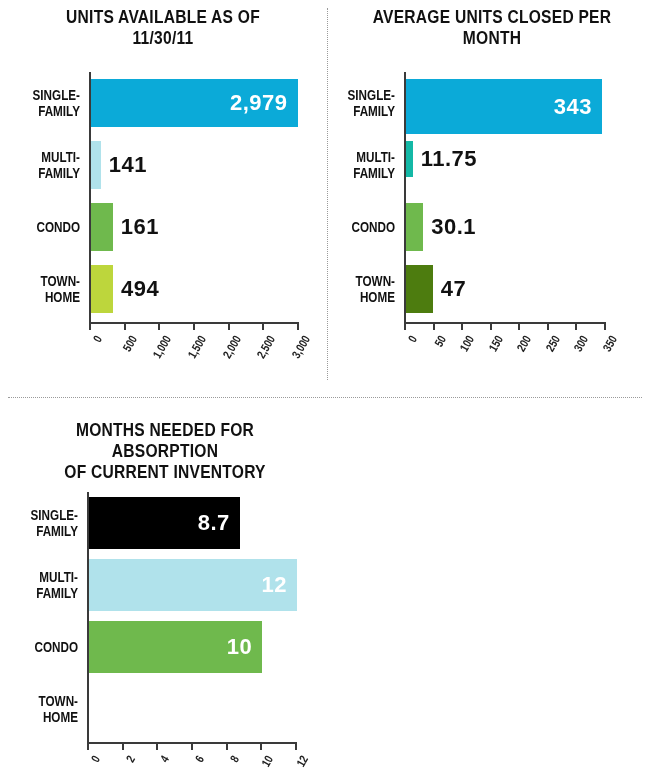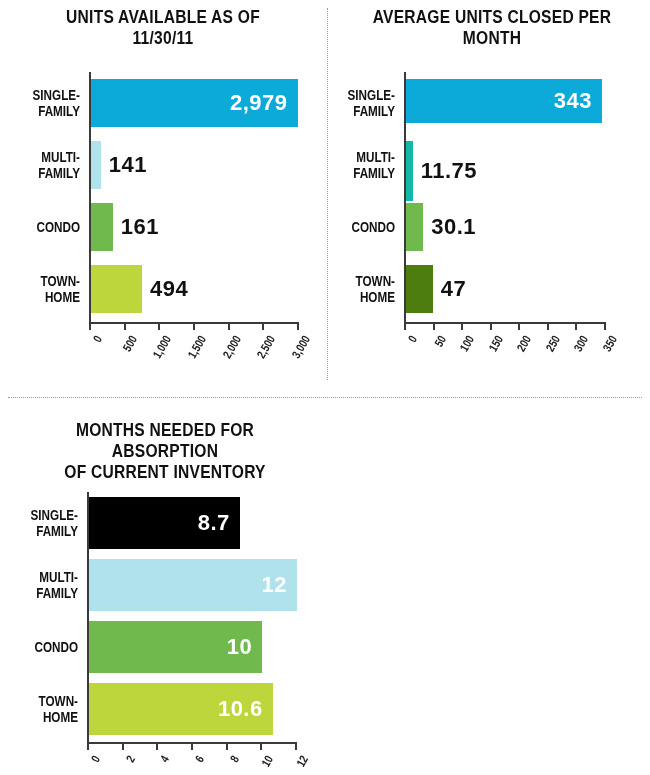--- a/index.html
+++ b/index.html
@@ -133,21 +133,21 @@
 FAMILY</div>
       <div class="bar" style="left: 91px; top: 141px; width: 9.776px; height: 48px; background: rgb(176, 226, 235);">
         <span class="bar-value-out">141</span>
       </div>
       <div class="cat-label" style="width: 120px; left: -40px; top: 148px; height: 34px; display: flex; align-items: center; justify-content: flex-end;">MULTI-
 FAMILY</div>
       <div class="bar" style="left: 91px; top: 203px; width: 21.7013px; height: 48px; background: rgb(111, 185, 77);">
         <span class="bar-value-out">161</span>
       </div>
       <div class="cat-label" style="width: 120px; left: -40px; top: 210px; height: 34px; display: flex; align-items: center; justify-content: flex-end;">CONDO</div>
-      <div class="bar" style="left: 91px; top: 265px; width: 51px; height: 48px; background: rgb(189, 214, 60);">
+      <div class="bar" style="left: 91px; top: 265px; width: 22px; height: 48px; background: rgb(189, 214, 60);">
         <span class="bar-value-out">494</span>
       </div>
       <div class="cat-label" style="width: 120px; left: -40px; top: 272px; height: 34px; display: flex; align-items: center; justify-content: flex-end;">TOWN-
 HOME</div>
     </div>
 </div>
 
 <div class="panel" id="panel-1" style="left:327px; top:0; width:323px; height:397px;">
   <div class="chart-title" style="width:310px; left:10px; top:6px; position:absolute;">AVERAGE UNITS CLOSED PER MONTH</div>
   <div class="plot" id="plot-1" style="position:absolute; left:0; top:0; width:323px; height:397px;">
@@ -162,26 +162,26 @@
       <div class="tick" style="left: 162.714px; top: 324px;"></div>
       <div class="tick-label" style="left: 102.714px; top: 333px; width: 64px;">150</div>
       <div class="tick" style="left: 191.286px; top: 324px;"></div>
       <div class="tick-label" style="left: 131.286px; top: 333px; width: 64px;">200</div>
       <div class="tick" style="left: 219.857px; top: 324px;"></div>
       <div class="tick-label" style="left: 159.857px; top: 333px; width: 64px;">250</div>
       <div class="tick" style="left: 248.429px; top: 324px;"></div>
       <div class="tick-label" style="left: 188.429px; top: 333px; width: 64px;">300</div>
       <div class="tick" style="left: 277px; top: 324px;"></div>
       <div class="tick-label" style="left: 217px; top: 333px; width: 64px;">350</div>
-      <div class="bar" style="left: 79px; top: 79px; width: 196px; height: 44px; background: rgb(11, 170, 216);">
+      <div class="bar" style="left: 79px; top: 79px; width: 196px; height: 55px; background: rgb(11, 170, 216);">
         <span class="bar-value-in">343</span>
       </div>
       <div class="cat-label" style="width: 120px; left: -52px; top: 86px; height: 34px; display: flex; align-items: center; justify-content: flex-end;">SINGLE-
 FAMILY</div>
-      <div class="bar" style="left: 79px; top: 141px; width: 6.71429px; height: 60px; background: #14b8a6;">
+      <div class="bar" style="left: 79px; top: 141px; width: 6.71429px; height: 36px; background: #14b8a6;">
         <span class="bar-value-out">11.75</span>
       </div>
       <div class="cat-label" style="width: 120px; left: -52px; top: 148px; height: 34px; display: flex; align-items: center; justify-content: flex-end;">MULTI-
 FAMILY</div>
       <div class="bar" style="left: 79px; top: 203px; width: 17.2px; height: 48px; background: rgb(111, 185, 77);">
         <span class="bar-value-out">30.1</span>
       </div>
       <div class="cat-label" style="width: 120px; left: -52px; top: 210px; height: 34px; display: flex; align-items: center; justify-content: flex-end;">CONDO</div>
       <div class="bar" style="left: 79px; top: 265px; width: 26.8571px; height: 48px; background: #4d7c0f;">
         <span class="bar-value-out">47</span>
@@ -218,22 +218,19 @@
 FAMILY</div>
       <div class="bar" style="left: 89px; top: 162px; width: 208px; height: 52px; background: rgb(176, 226, 235);">
         <span class="bar-value-in">12</span>
       </div>
       <div class="cat-label" style="width: 120px; left: -42px; top: 171px; height: 34px; display: flex; align-items: center; justify-content: flex-end;">MULTI-
 FAMILY</div>
       <div class="bar" style="left: 89px; top: 224px; width: 173.333px; height: 52px; background: rgb(111, 185, 77);">
         <span class="bar-value-in">10</span>
       </div>
       <div class="cat-label" style="width: 120px; left: -42px; top: 233px; height: 34px; display: flex; align-items: center; justify-content: flex-end;">CONDO</div>
-      <div class="bar" style="left: 89px; top: 286px; width: 183.733px; height: 52px; background: rgb(189, 214, 60);">
-        <span class="bar-value-in">10.6</span>
-      </div>
       <div class="cat-label" style="width: 120px; left: -42px; top: 295px; height: 34px; display: flex; align-items: center; justify-content: flex-end;">TOWN-
 HOME</div>
     </div>
 </div>
 
 <div class="divider-v" style="left:327px; top:8px; height:372px;"></div>
 <div class="divider-h" style="left:8px; top:397px; width:634px;"></div>
 
 </body></html>

